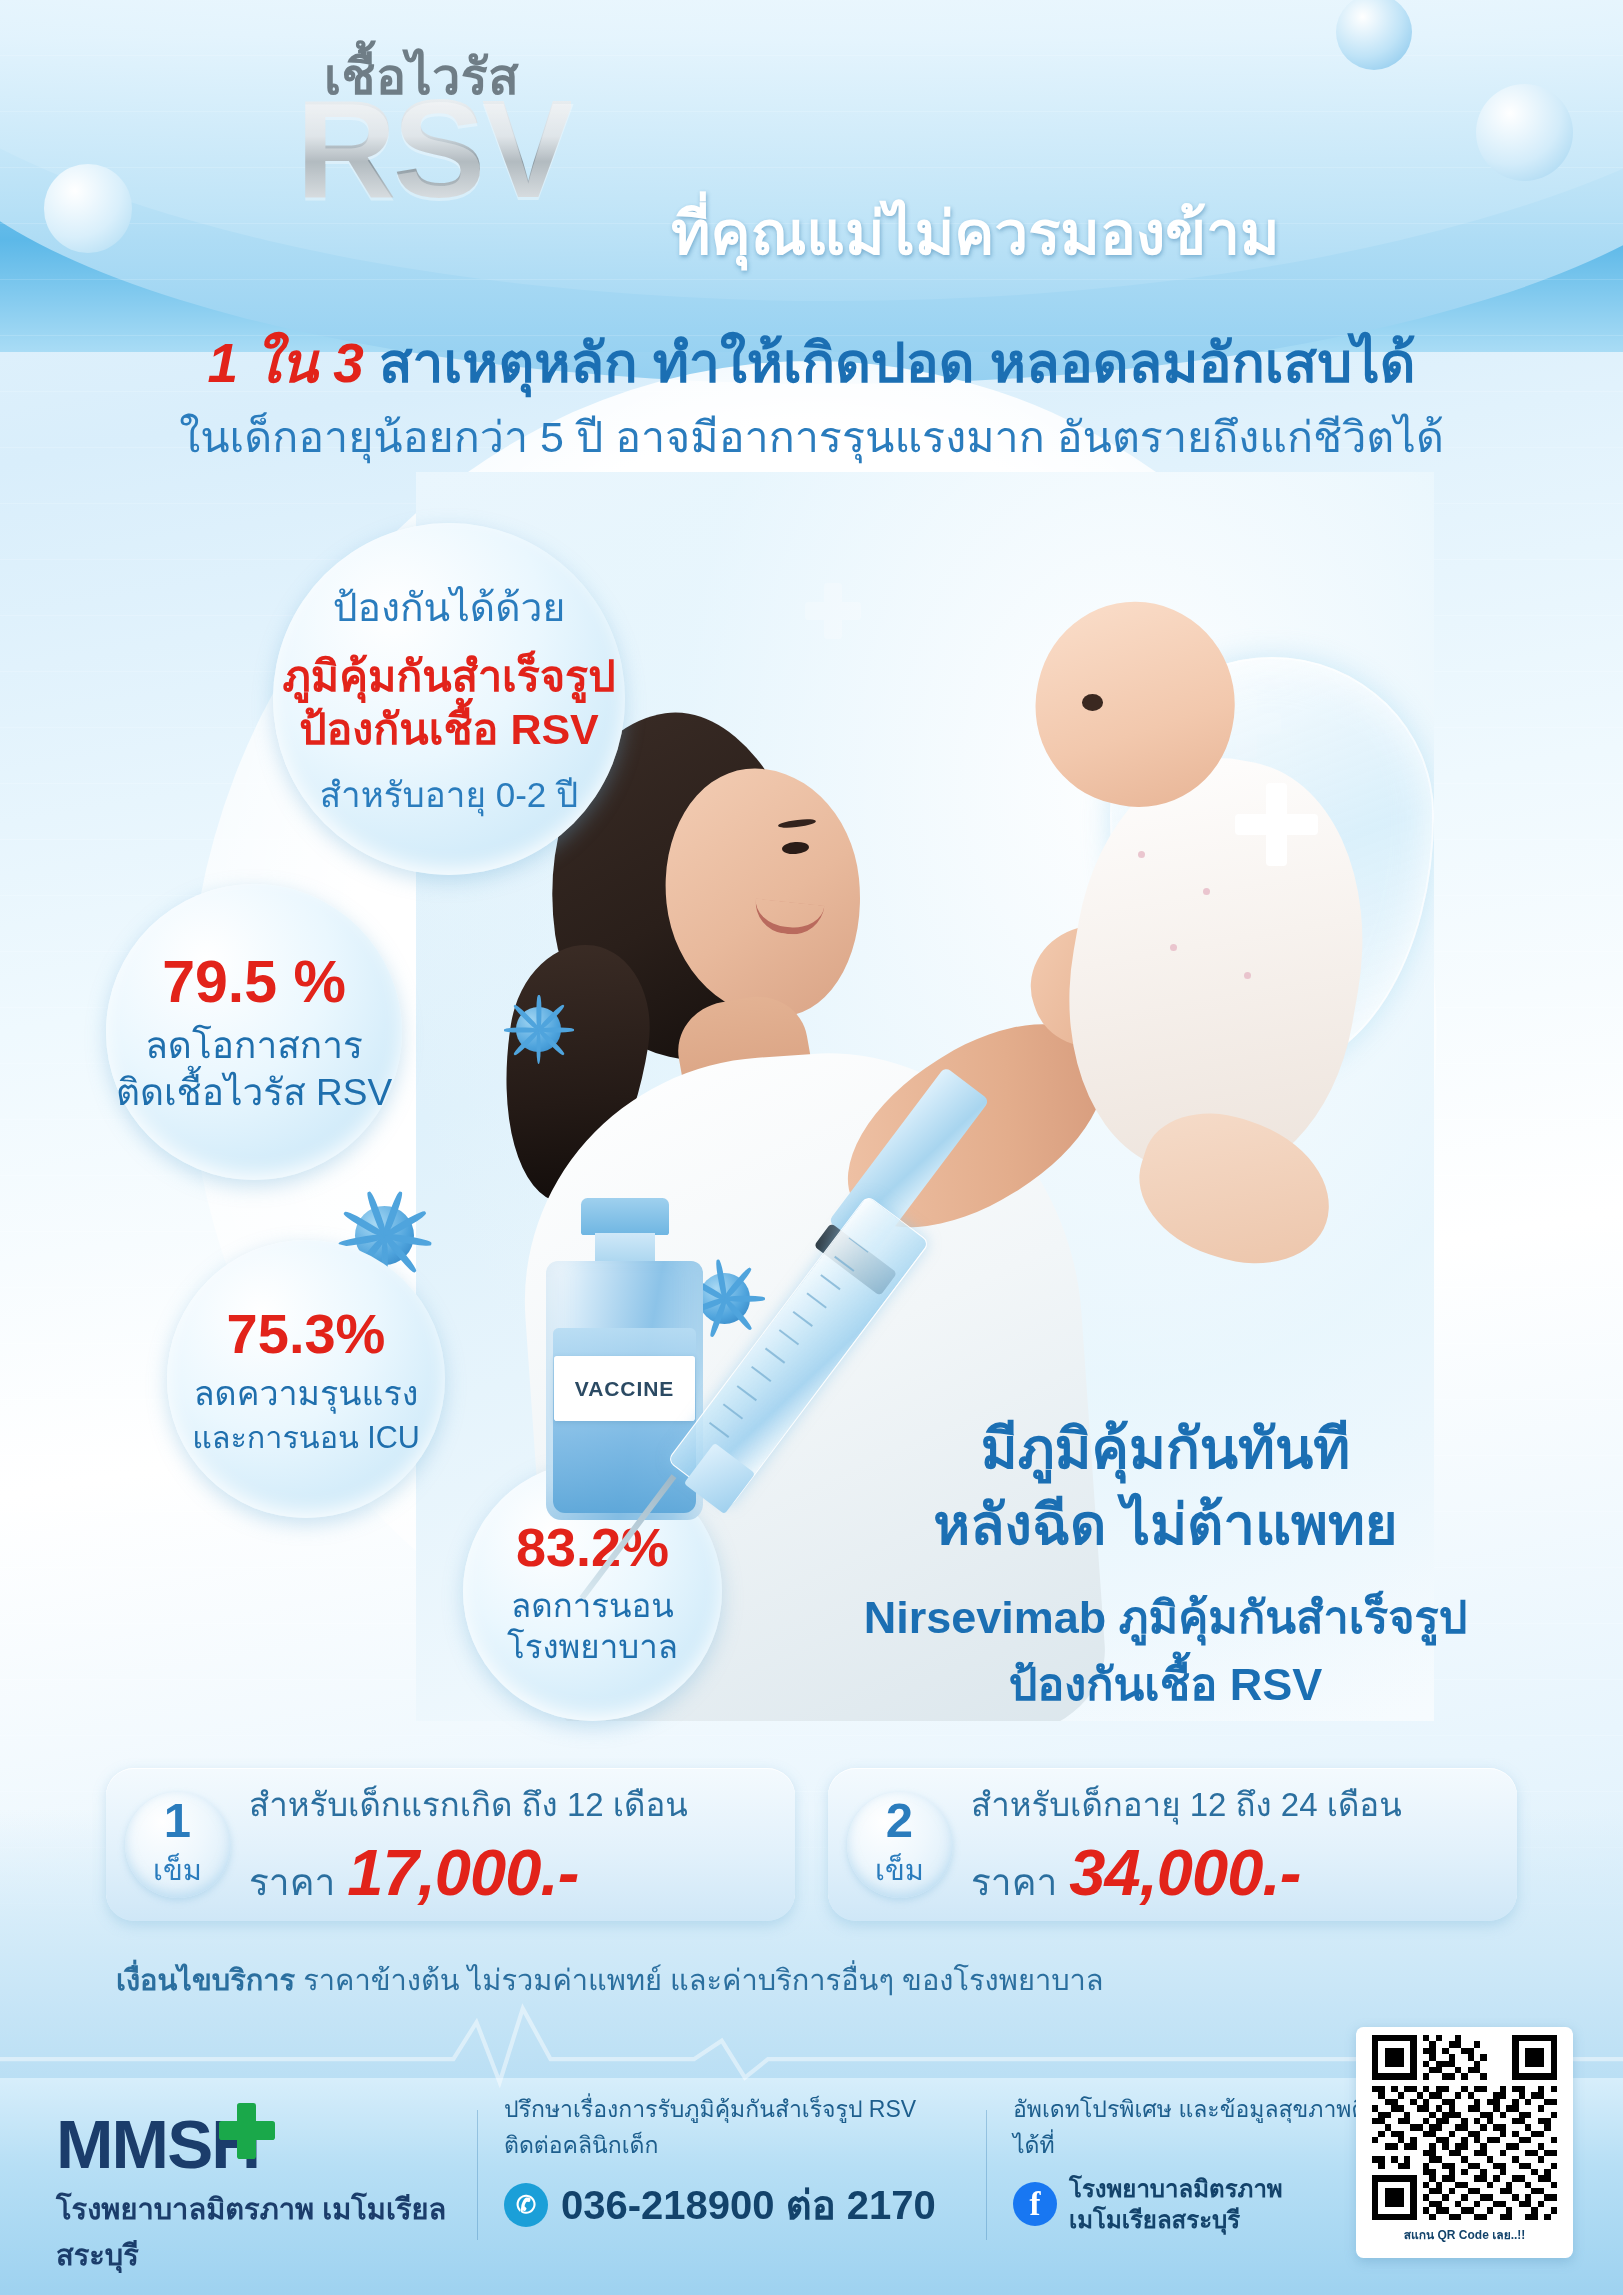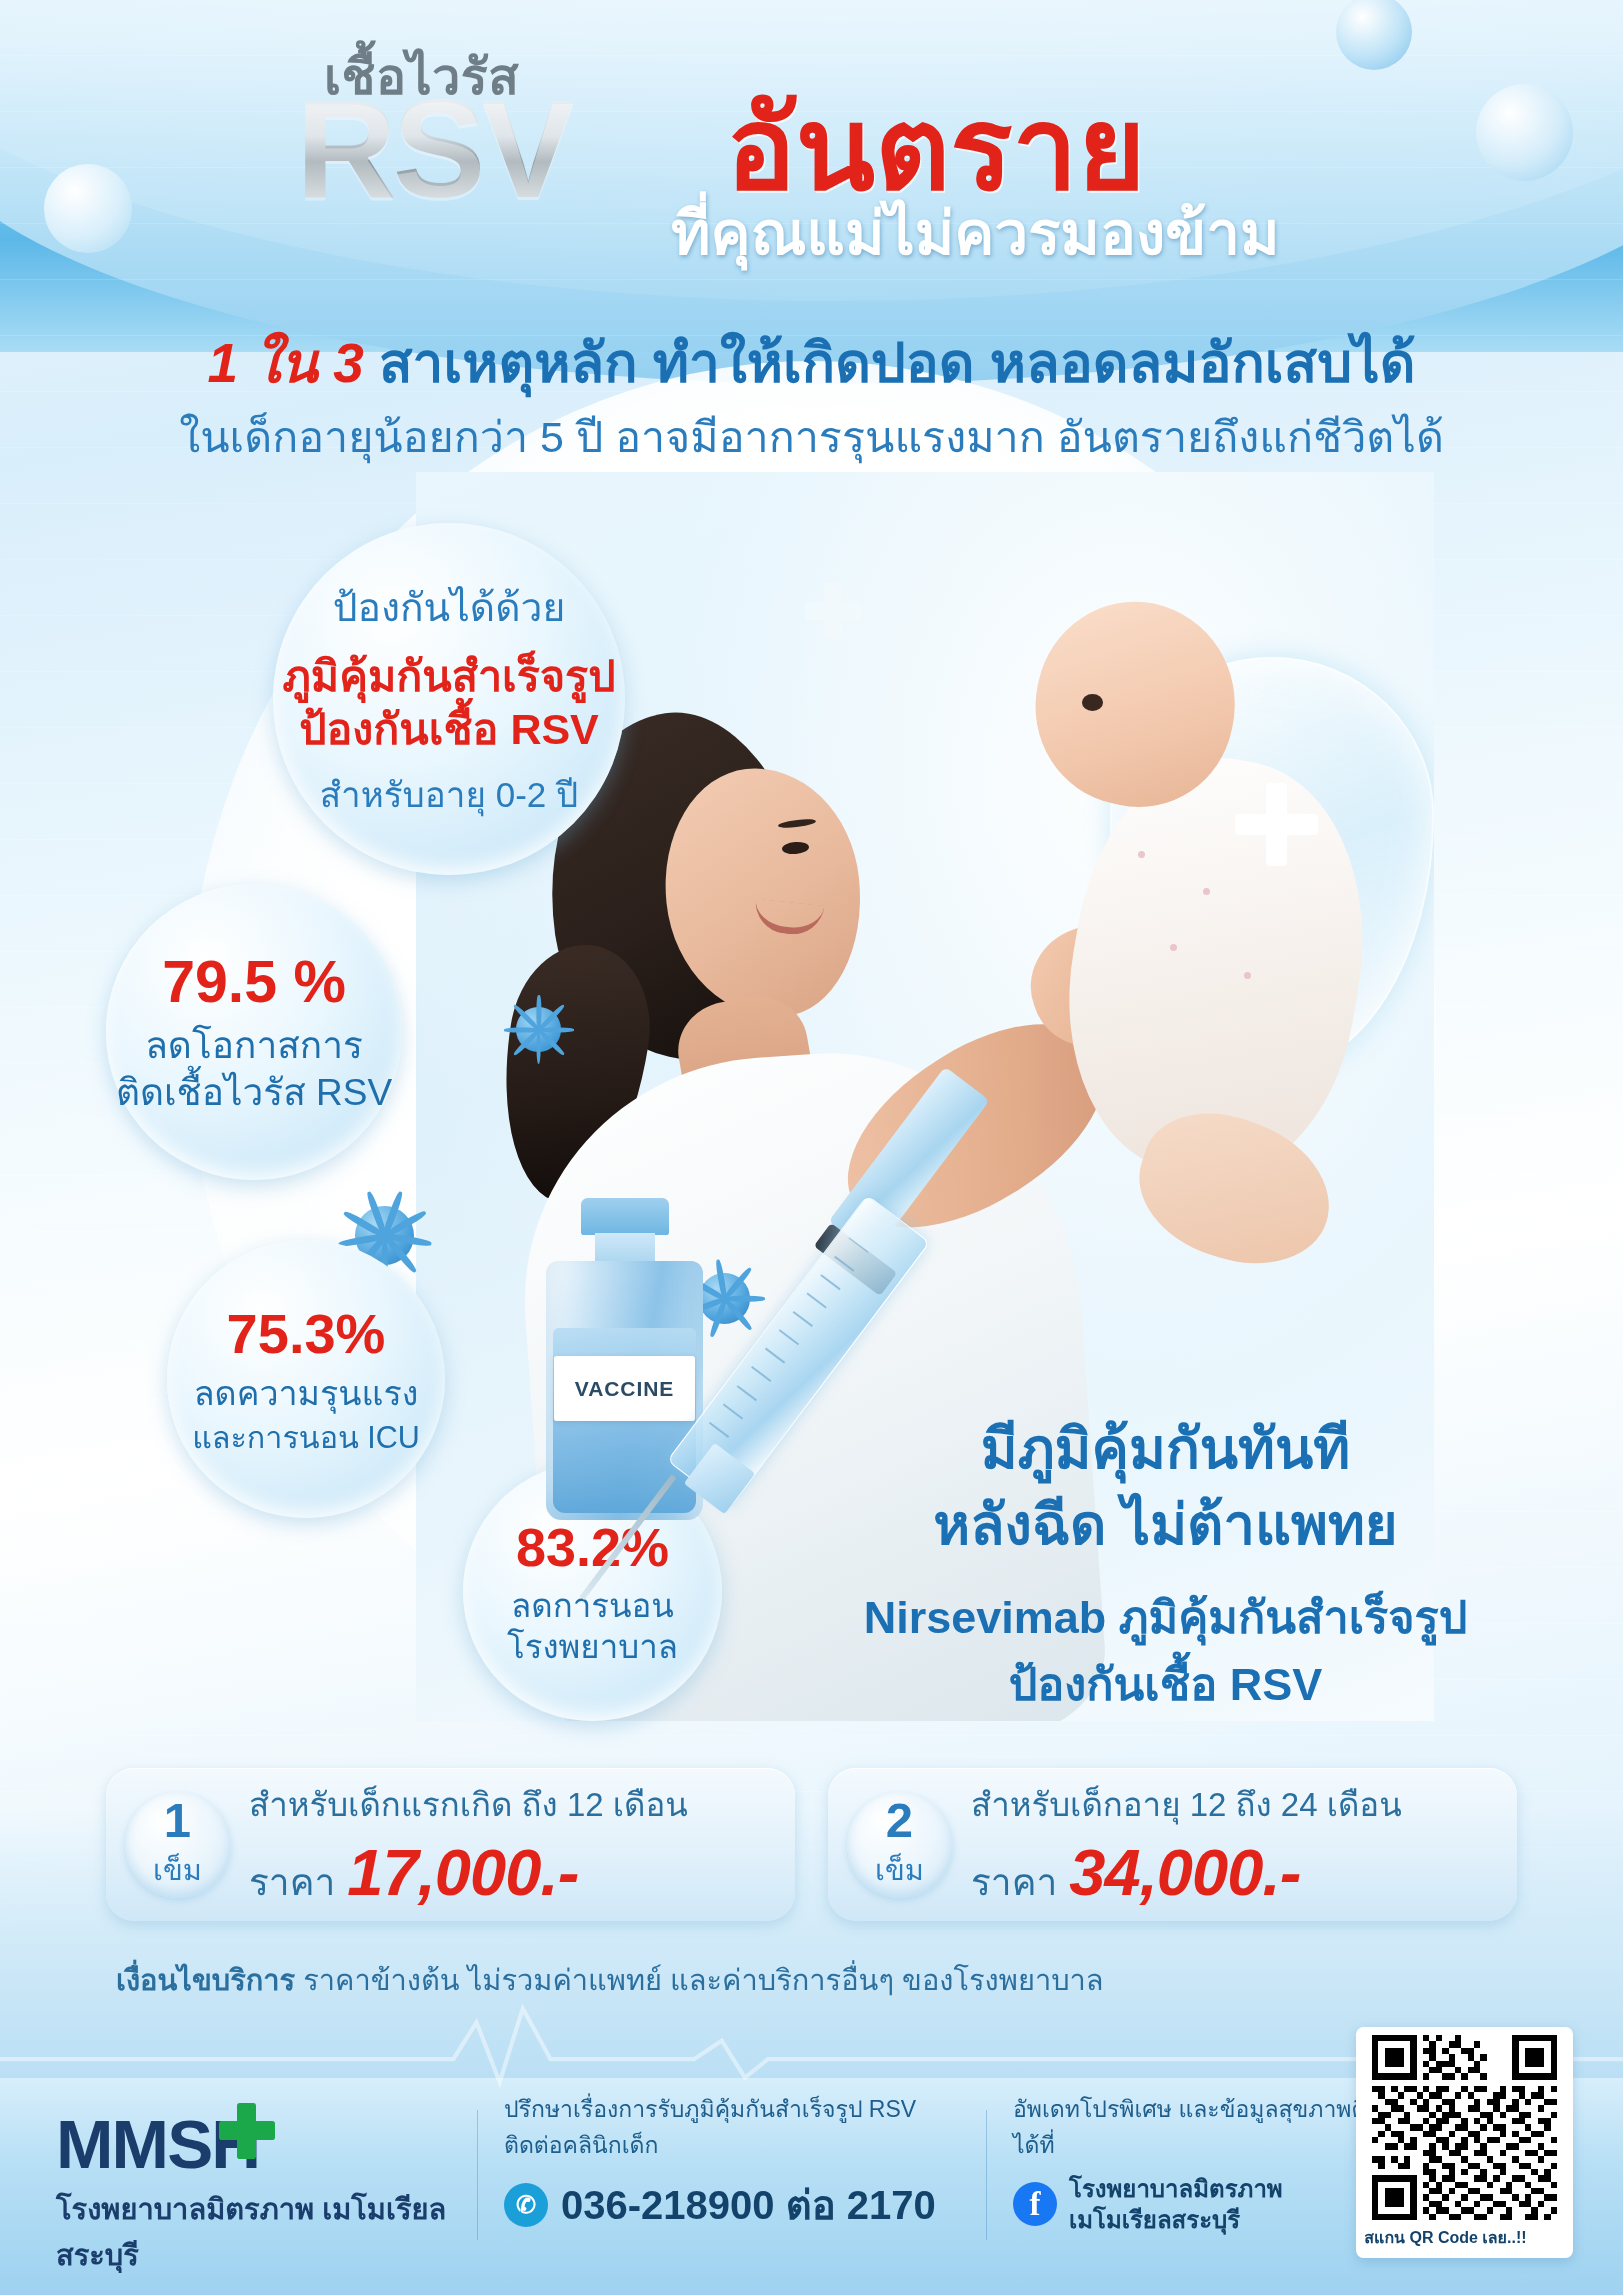--- a/index.html
+++ b/index.html
@@ -389,21 +389,21 @@
   .fb-icon { background: #1877f2; font-family: "Liberation Serif", serif; font-size: 33px; }
   .foot-phone { font-size: 40px; font-weight: 700; color: #13436b; margin-left: 13px; }
   .foot-fbname { font-size: 24px; color: #13436b; margin-left: 12px; line-height: 1.3; font-weight: 600; }
 
   .qr-box {
     position: absolute; left: 1356px; top: 2027px; width: 217px; height: 231px;
     background: #ffffff; border-radius: 7.4px; padding: 8.3px;
     box-shadow: 0 3.7px 10.2px rgba(90,150,190,.35);
   }
   .qr-img { width: 201px; height: 185px; }
-  .qr-cap { text-align: left; font-size: 16px; font-weight: 700; color: #13436b; margin-top: 2.8px; }
+  .qr-cap { text-align: center; font-size: 12px; font-weight: 700; color: #13436b; margin-top: 2.8px; }
 
   .divider-line {
     position: absolute; left: 477px; top: 2110px; width: 1.4px; height: 130px;
     background: rgba(60,130,180,.35);
   }
   .divider-line.two { left: 986px; }
 </style>
 </head>
 <body>
 
@@ -426,21 +426,20 @@
   </div>
   <div class="virus" style="left:1448px;top:56px;width:153px;height:153px;">
     <div class="core" style="background:radial-gradient(circle at 35% 30%, #ffffff 0%, #d3ecfa 55%, #9bd1ef 100%);"></div>
   </div>
   <div class="virus" style="left:18.5px;top:139px;width:139px;height:139px;">
     <div class="core" style="background:radial-gradient(circle at 35% 30%, #ffffff 0%, #d9effb 55%, #a9d9f2 100%);"></div>
   </div>
 
   <div class="kicker">เชื้อไวรัส</div>
   <div class="rsv-word">RSV</div>
-  <div class="danger-word">อันตราย</div>
   <div class="head-sub">ที่คุณแม่ไม่ควรมองข้าม</div>
 
   <div class="lead1">
     <span class="em">1 ใน 3 </span><span class="em2">สาเหตุหลัก </span><span>ทำให้เกิดปอด หลอดลมอักเสบได้</span>
   </div>
   <div class="lead2">ในเด็กอายุน้อยกว่า 5 ปี อาจมีอาการรุนแรงมาก อันตรายถึงแก่ชีวิตได้</div>
 
   <div class="photo-wrap">
     <div class="photo-bg"></div>
 

